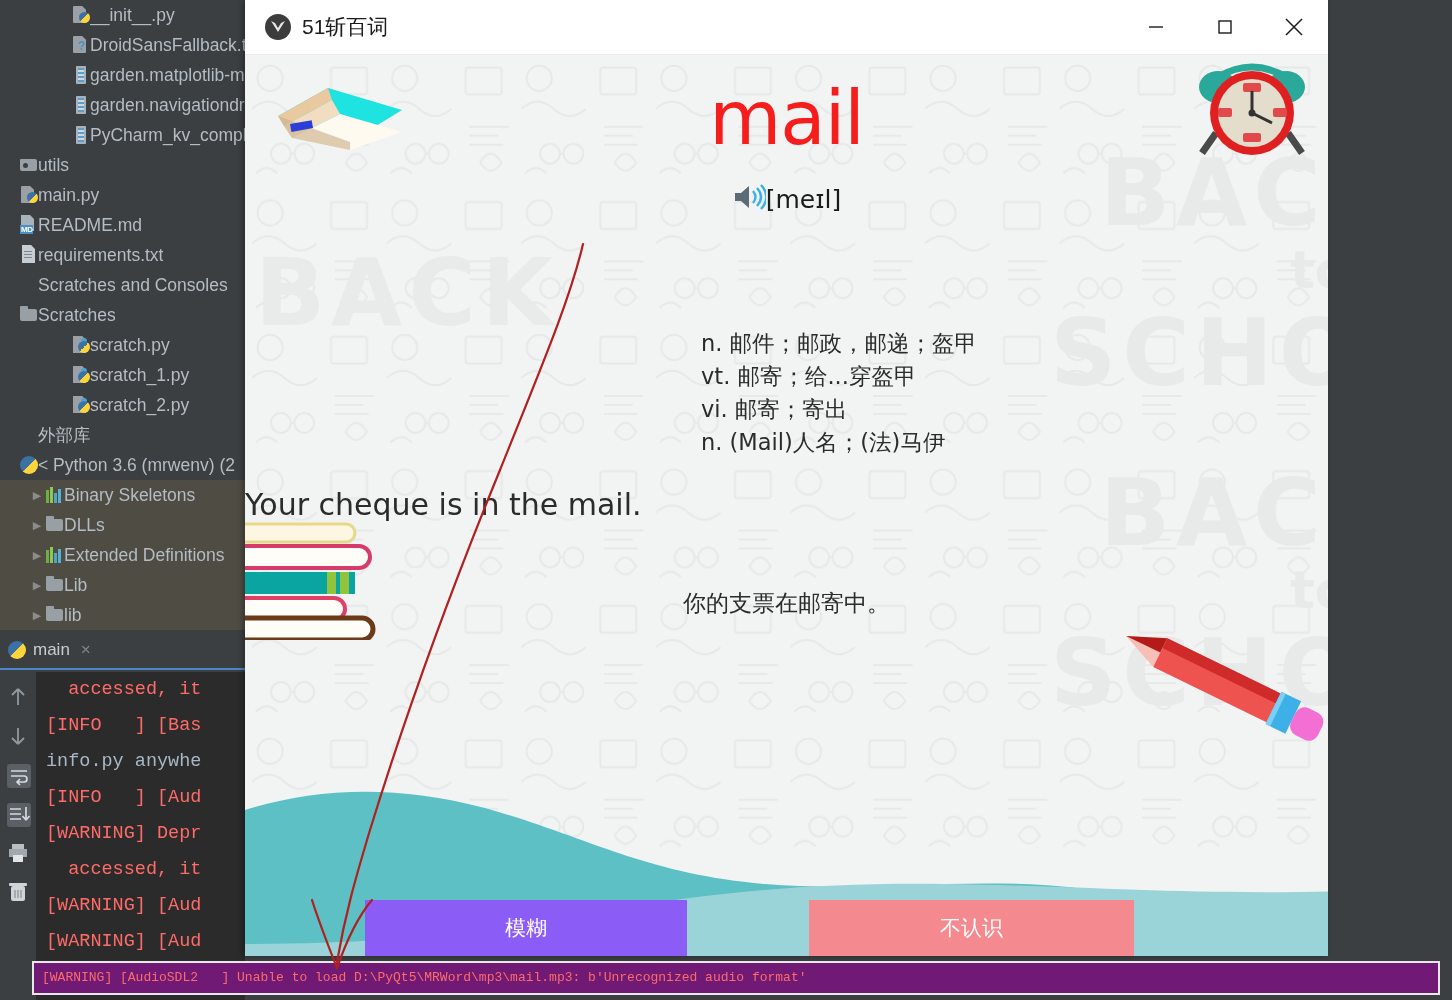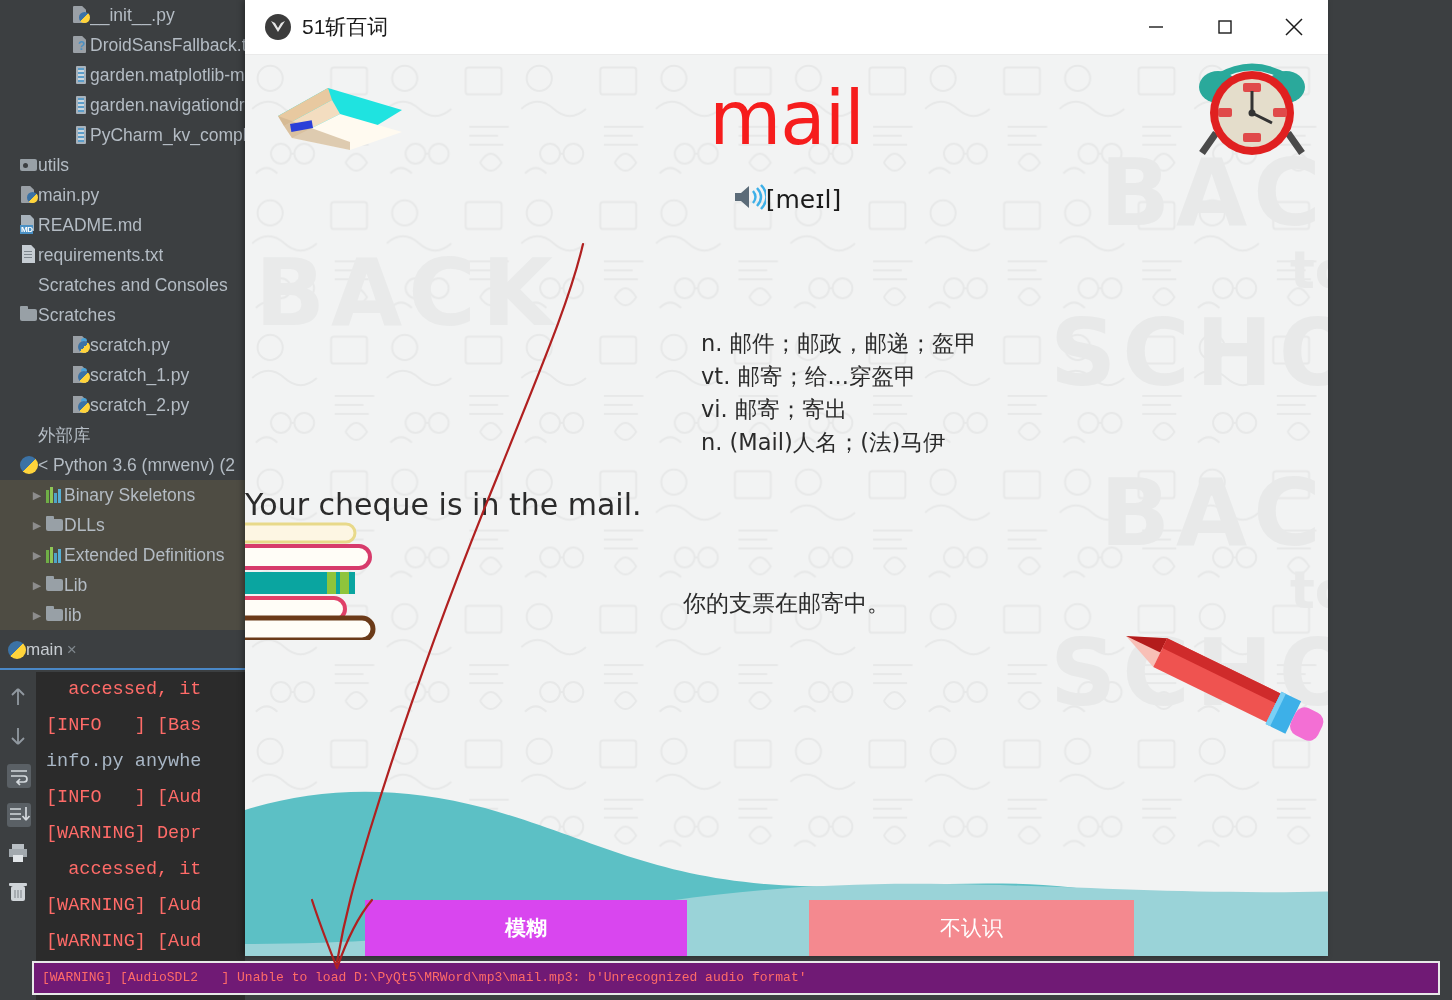--- a/index.html
+++ b/index.html
@@ -109,21 +109,21 @@
     content:""; position:absolute; left:6px; top:6px; width:12px; height:12px; border-radius:50%;
     background:linear-gradient(135deg,#3b72a5 0 50%, #ffd43b 50% 100%);
     box-shadow:0 -6px 0 -3px #4aa3d8;
   }
 
   
   #runpanel {
     position:absolute; left:0; top:632px; width:245px; height:368px; background:#3c3f41;
   }
   #runtab {
-    height:38px; display:flex; align-items:center; padding-left:8px;
+    height:38px; display:flex; align-items:center; gap:7px; padding-left:8px;
     border-bottom:2px solid #4a88c7; background:#3c3f41;
   }
   #runtab .lbl { color:#c8cdd2; font-size:17px; }
   #runtab .cls { color:#7f878d; font-size:17px; margin-left:4px; }
   #gutter {
     position:absolute; left:0; top:40px; width:36px; bottom:0; background:#3c3f41;
     display:flex; flex-direction:column; align-items:center; padding-top:14px; gap:17px;
   }
   .gicon { width:22px; height:22px; position:relative; color:#9199a0; }
   .gicon svg { display:block; }
@@ -524,21 +524,21 @@
         <div class="d">vt. 邮寄；给...穿盔甲</div>
         <div class="d">vi. 邮寄；寄出</div>
         <div class="d">n. (Mail)人名；(法)马伊</div>
       </div>
 
     <div id="sent">Your cheque is in the mail.</div>
     <div id="trans">你的支票在邮寄中。</div>
 
     <div id="actions">
       <div id="gap1"></div>
-      <div class="abtn" id="btn-fuzzy" style="background: #d946ef; font-weight: bold;">模糊</div>
+      <div class="abtn" id="btn-fuzzy" style="background: #8b5cf6;">模糊</div>
       <div id="gap2"></div>
       <div class="abtn" id="btn-unknow" style="background: rgb(244, 137, 143);">不认识</div>
     </div>
 
   </div>
 </div>
 
 <div id="warnline">[WARNING] [AudioSDL2   ] Unable to load D:\PyQt5\MRWord\mp3\mail.mp3: b'Unrecognized audio format'</div>
 
 <svg id="annot" viewBox="0 0 1452 1000">

